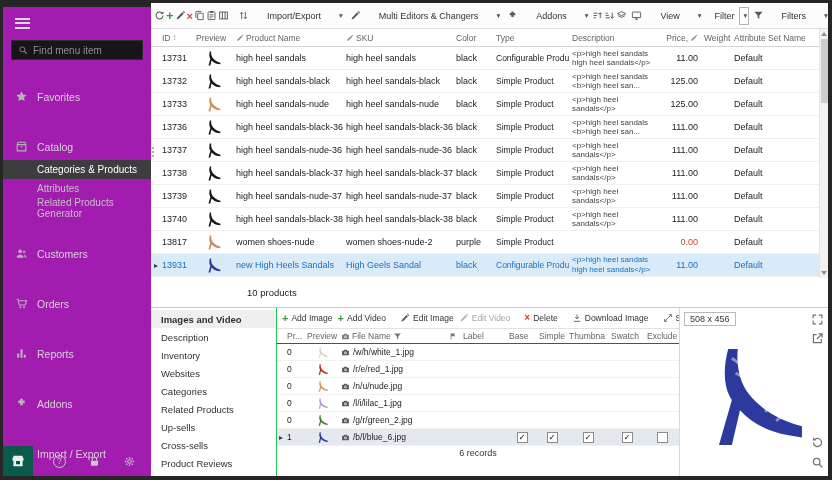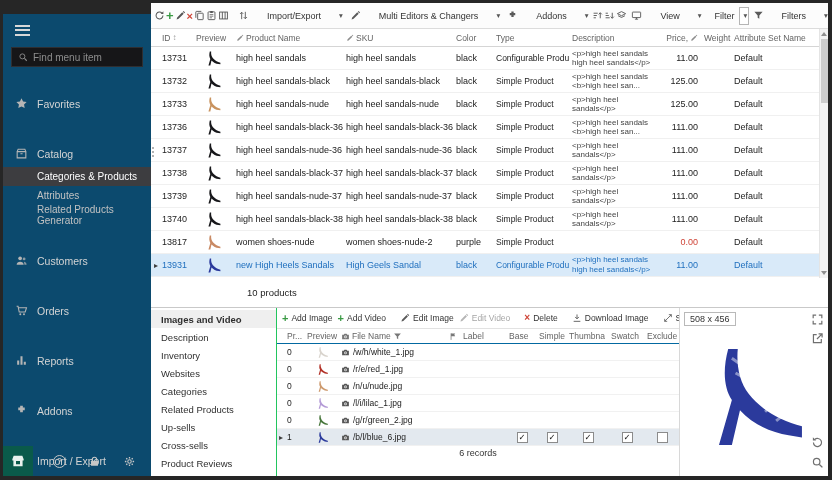--- a/index.html
+++ b/index.html
@@ -5,21 +5,21 @@
   *{box-sizing:border-box;margin:0;padding:0;}
   html,body{background:#777;}
   .window{position:relative;width:832px;height:480px;background:#262626;overflow:hidden;
     font-family:"Liberation Sans","DejaVu Sans",sans-serif;
     --cols:8px 34px 40px 110px 110px 40px 76px 88px 44px 30px 1fr;
     --icols:8px 20px 34px 108px 14px 46px 30px 30px 42px 36px 1fr;}
   svg{display:inline-block;flex:none;}
   use{pointer-events:none;}
 
   
-  .sidebar{position:absolute;left:3px;top:14px;bottom:4px;width:148px;background:#0c4a6e;overflow:hidden;color:#cfcfcf;}
+  .sidebar{position:absolute;left:3px;top:7px;bottom:4px;width:148px;background:#a21caf;overflow:hidden;color:#cfcfcf;}
   .burger{padding:8px 12px 4px;cursor:pointer;width:40px;}
   .burger span{display:block;width:15px;height:2px;background:#d8d8d8;margin:2.5px 0;}
   .search{margin:5px 8px 9px;display:flex;align-items:center;gap:5px;background:#161618;border:1px solid #2e2e31;height:20px;padding:0 6px;}
   .search svg{width:10px;height:10px;color:#8b8b8b;}
   .search input{background:transparent;border:none;outline:none;color:#bdbdbd;font-size:10px;width:100%;}
   .search input::placeholder{color:#8d8d8d;}
   .nav{font-size:10.5px;}
   .item{display:flex;align-items:center;gap:9px;height:27px;padding:0 12px;cursor:pointer;color:#d4d4d4;margin-top:23px;}
   .item svg{width:13px;height:13px;color:#b5b5b5;}
   .sub{height:19px;display:flex;align-items:center;padding-left:34px;font-size:10px;color:#c2c2c2;cursor:pointer;}

